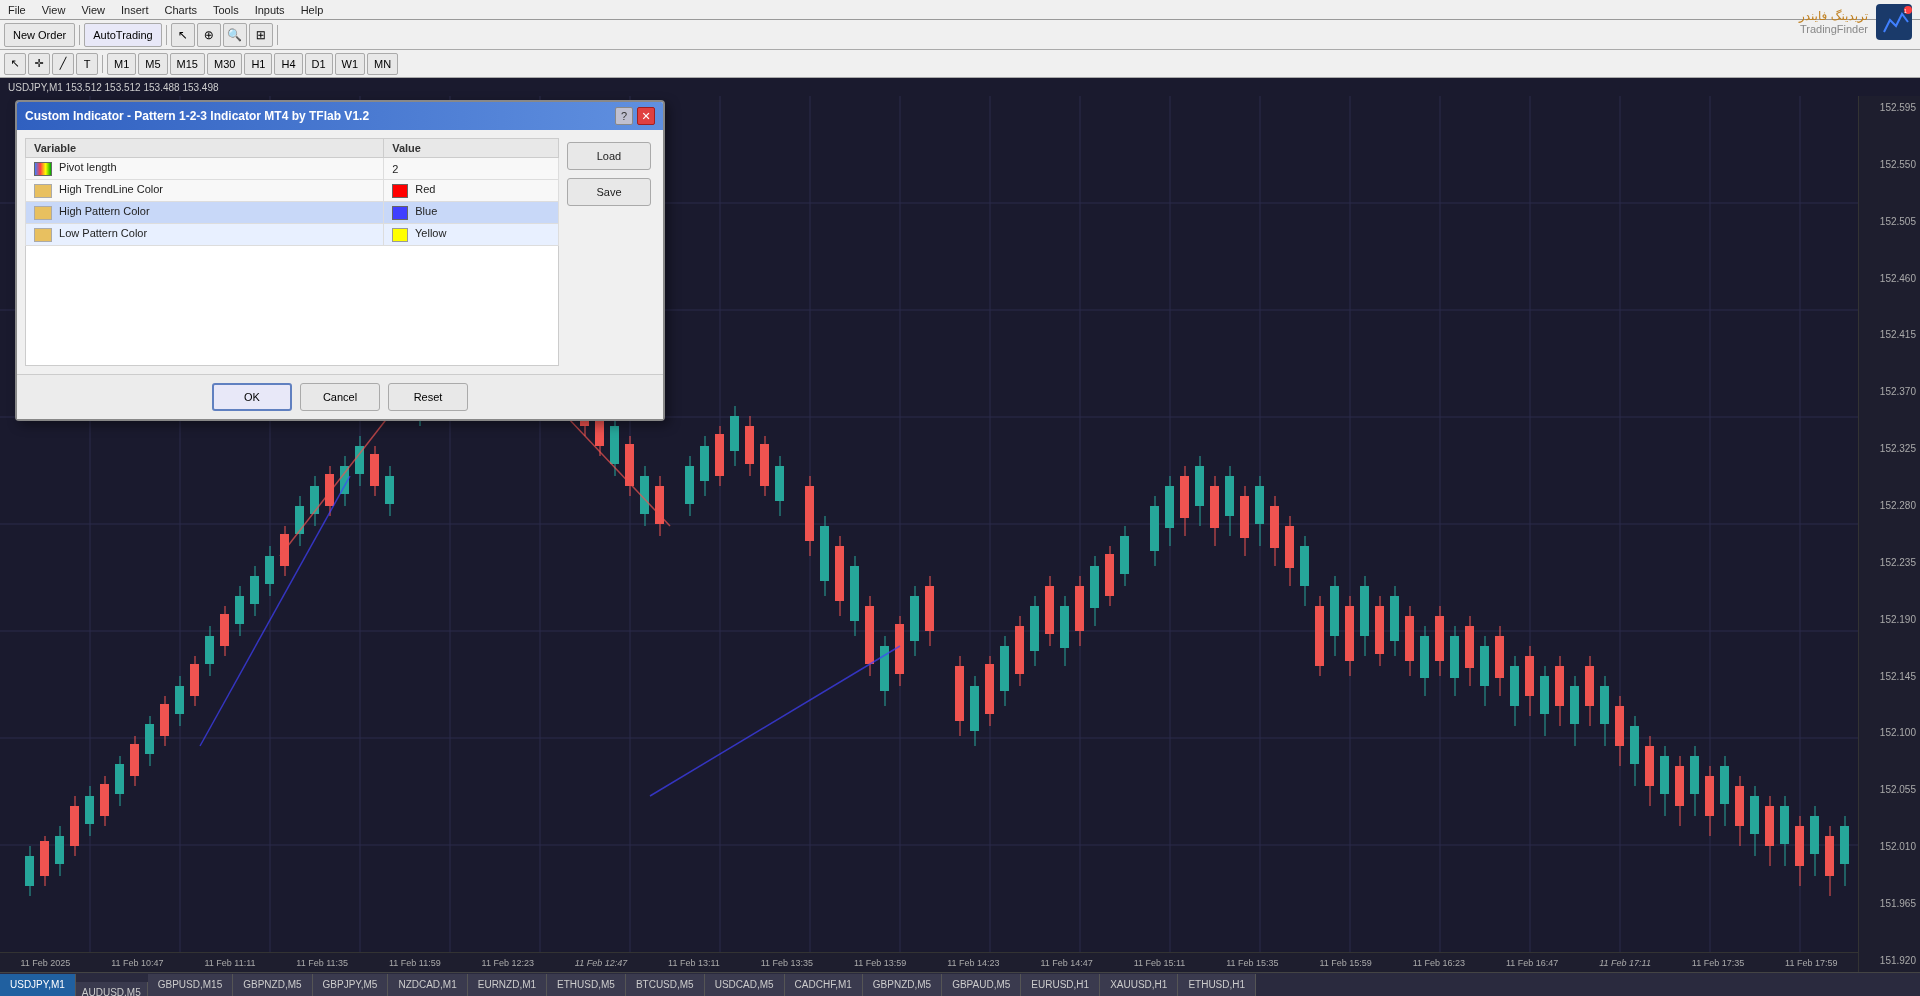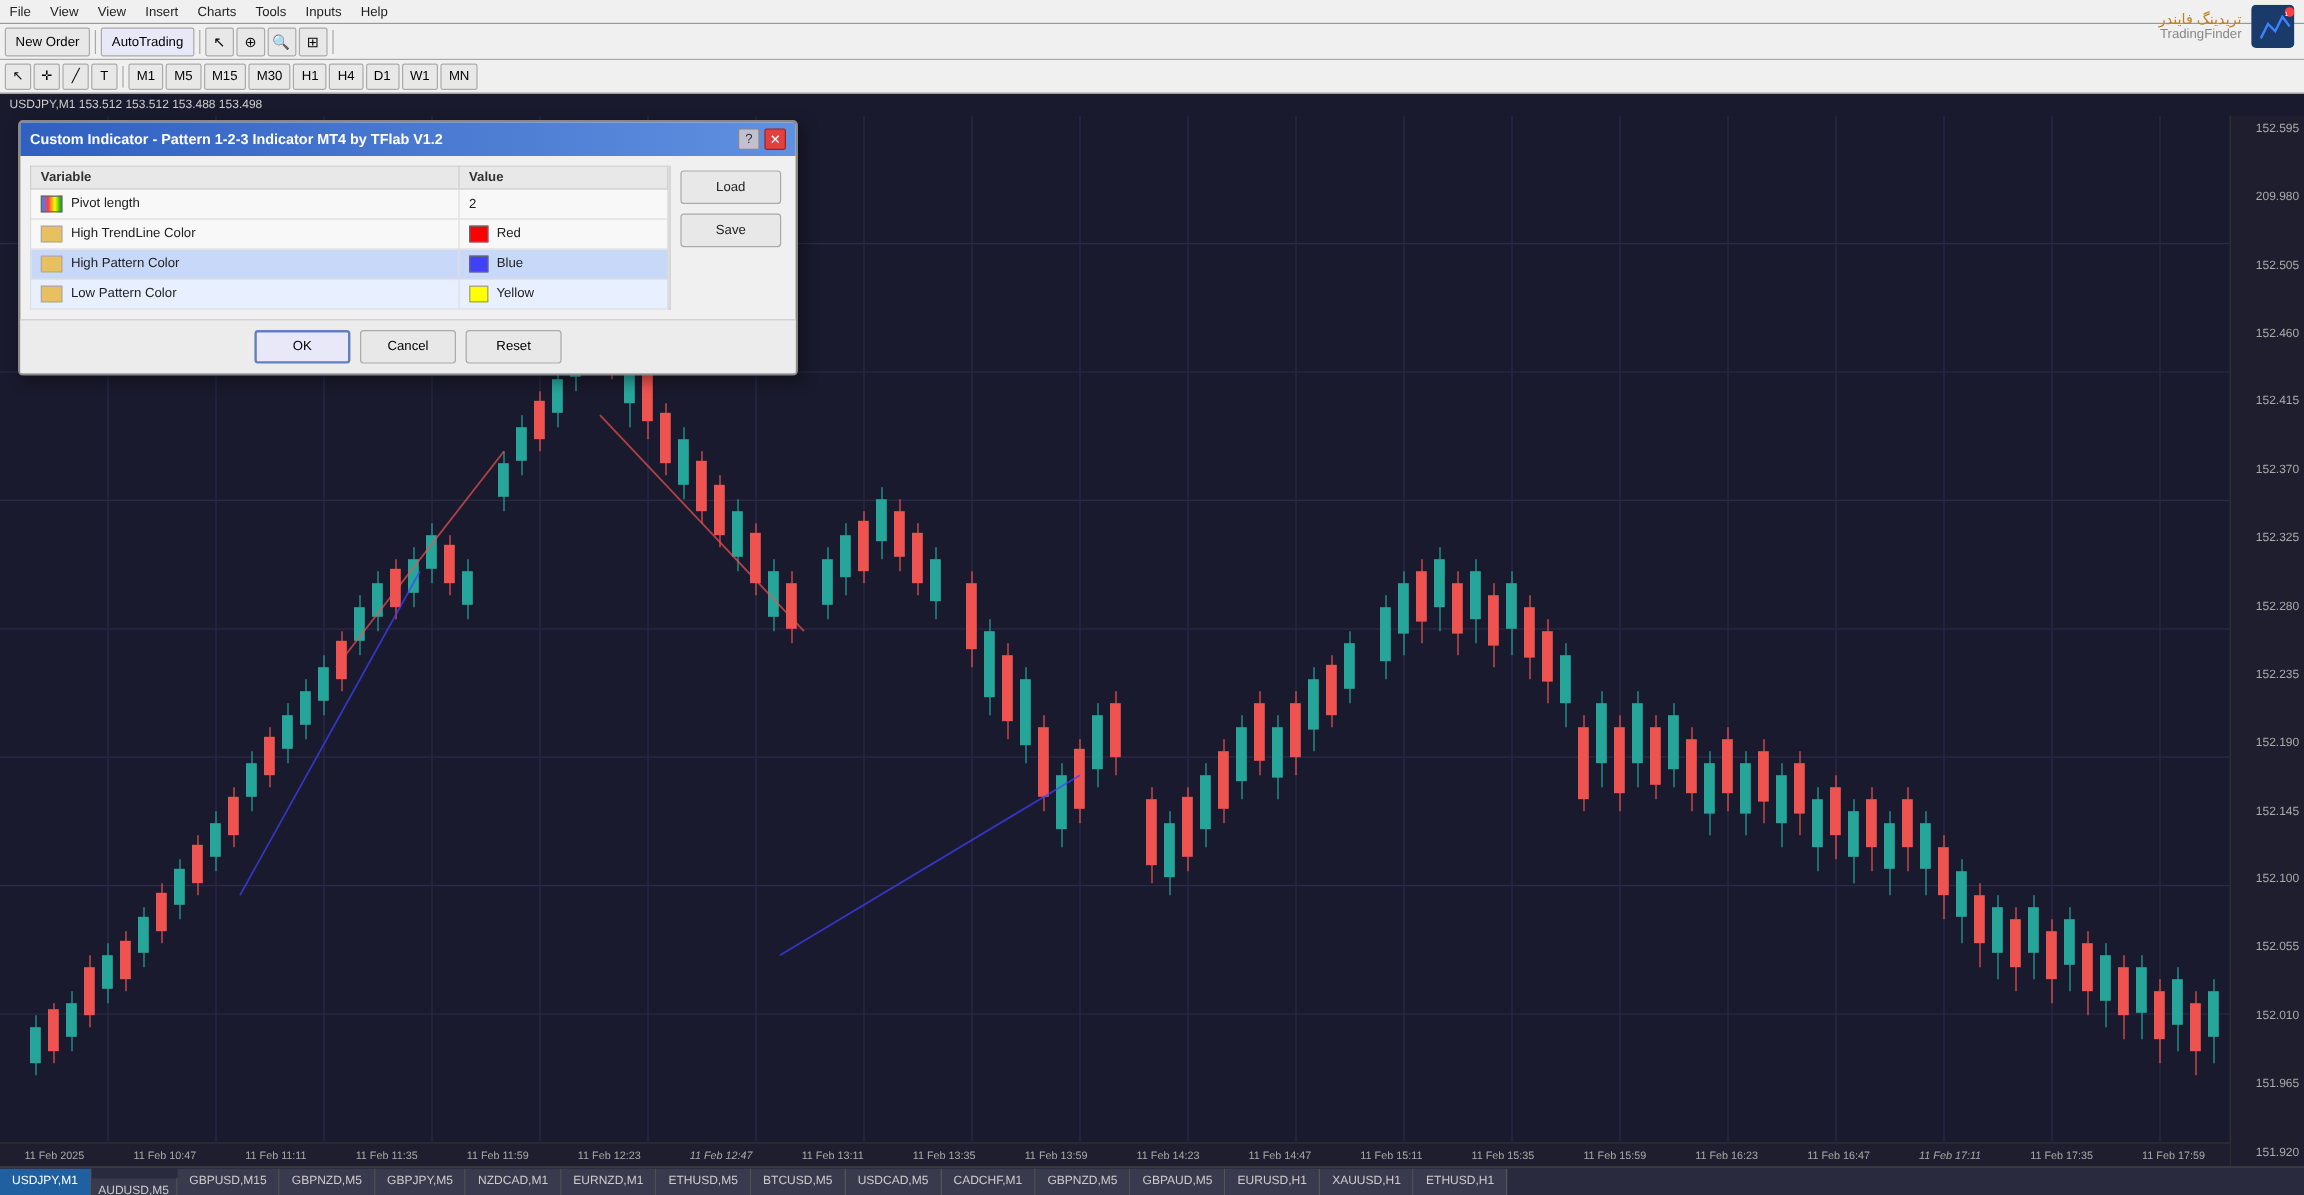--- a/index.html
+++ b/index.html
@@ -69,21 +69,21 @@
 </div>
 
 <div style="position:absolute;top:78px;left:0;right:0;height:18px;background:#1a1a2e;display:flex;align-items:center;padding:0 8px;z-index:40;">
   <span style="font-size:10px;color:#ccc;">USDJPY,M1  153.512  153.512  153.488  153.498</span>
 </div>
 
 <div style="position:absolute;top:96px;left:0;right:0;bottom:24px;background:#1a1a2e;overflow:hidden;">
 
   <div style="position:absolute;right:0;top:0;bottom:0;width:62px;background:#1e1e2e;border-left:1px solid #333;display:flex;flex-direction:column;justify-content:space-between;padding:6px 4px;">
     <span style="font-size:10px;color:#aaa;text-align:right;">152.595</span>
-    <span style="font-size:10px;color:#aaa;text-align:right;">209.980</span>
+    <span style="font-size:10px;color:#aaa;text-align:right;">152.550</span>
     <span style="font-size:10px;color:#aaa;text-align:right;">152.505</span>
     <span style="font-size:10px;color:#aaa;text-align:right;">152.460</span>
     <span style="font-size:10px;color:#aaa;text-align:right;">152.415</span>
     <span style="font-size:10px;color:#aaa;text-align:right;">152.370</span>
     <span style="font-size:10px;color:#aaa;text-align:right;">152.325</span>
     <span style="font-size:10px;color:#aaa;text-align:right;">152.280</span>
     <span style="font-size:10px;color:#aaa;text-align:right;">152.235</span>
     <span style="font-size:10px;color:#aaa;text-align:right;">152.190</span>
     <span style="font-size:10px;color:#aaa;text-align:right;">152.145</span>
     <span style="font-size:10px;color:#aaa;text-align:right;">152.100</span>
@@ -529,21 +529,21 @@
     <span style="color:#fff;font-size:12px;font-weight:bold;flex:1;">Custom Indicator - Pattern 1-2-3 Indicator MT4 by TFlab V1.2</span>
     <div style="display:flex;align-items:center;gap:4px;">
       <button style="width:18px;height:18px;background:#c0c0d0;border:1px solid #888;border-radius:2px;cursor:pointer;font-size:11px;color:#333;display:flex;align-items:center;justify-content:center;">?</button>
       <button style="width:18px;height:18px;background:#e04040;border:1px solid #a02020;border-radius:2px;cursor:pointer;font-size:11px;color:#fff;display:flex;align-items:center;justify-content:center;">✕</button>
     </div>
   </div>
 
 
   <div style="display:flex;padding:8px;gap:8px;">
 
-    <div style="flex:1;display:flex;flex-direction:row;gap:0;">
+    <div style="flex:1;display:flex;flex-direction:column;gap:0;">
 
       <table style="width:100%;border-collapse:collapse;background:#fff;border:1px solid #ccc;">
         <thead>
           <tr>
             <th style="background:#e8e8e8;border:1px solid #ccc;padding:3px 8px;font-size:11px;text-align:left;color:#333;">Variable</th>
             <th style="background:#e8e8e8;border:1px solid #ccc;padding:3px 8px;font-size:11px;text-align:left;color:#333;">Value</th>
           </tr>
         </thead>
         <tbody>
 

